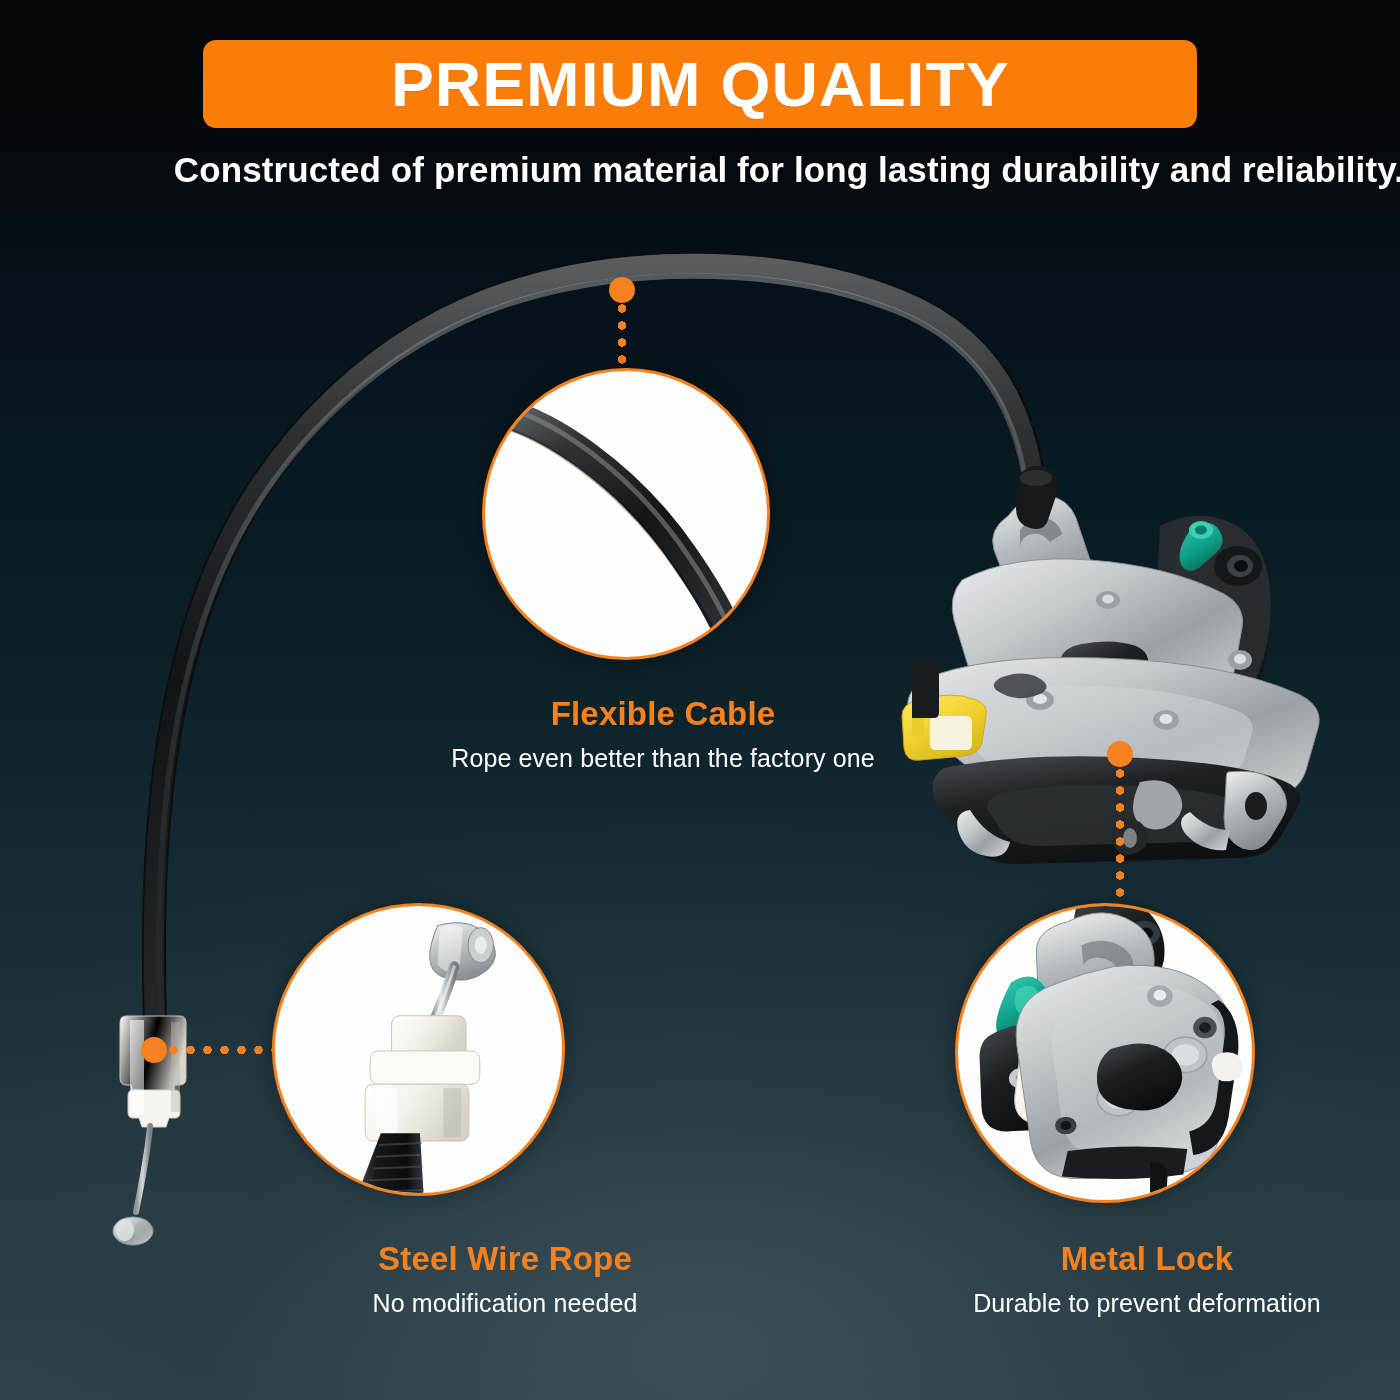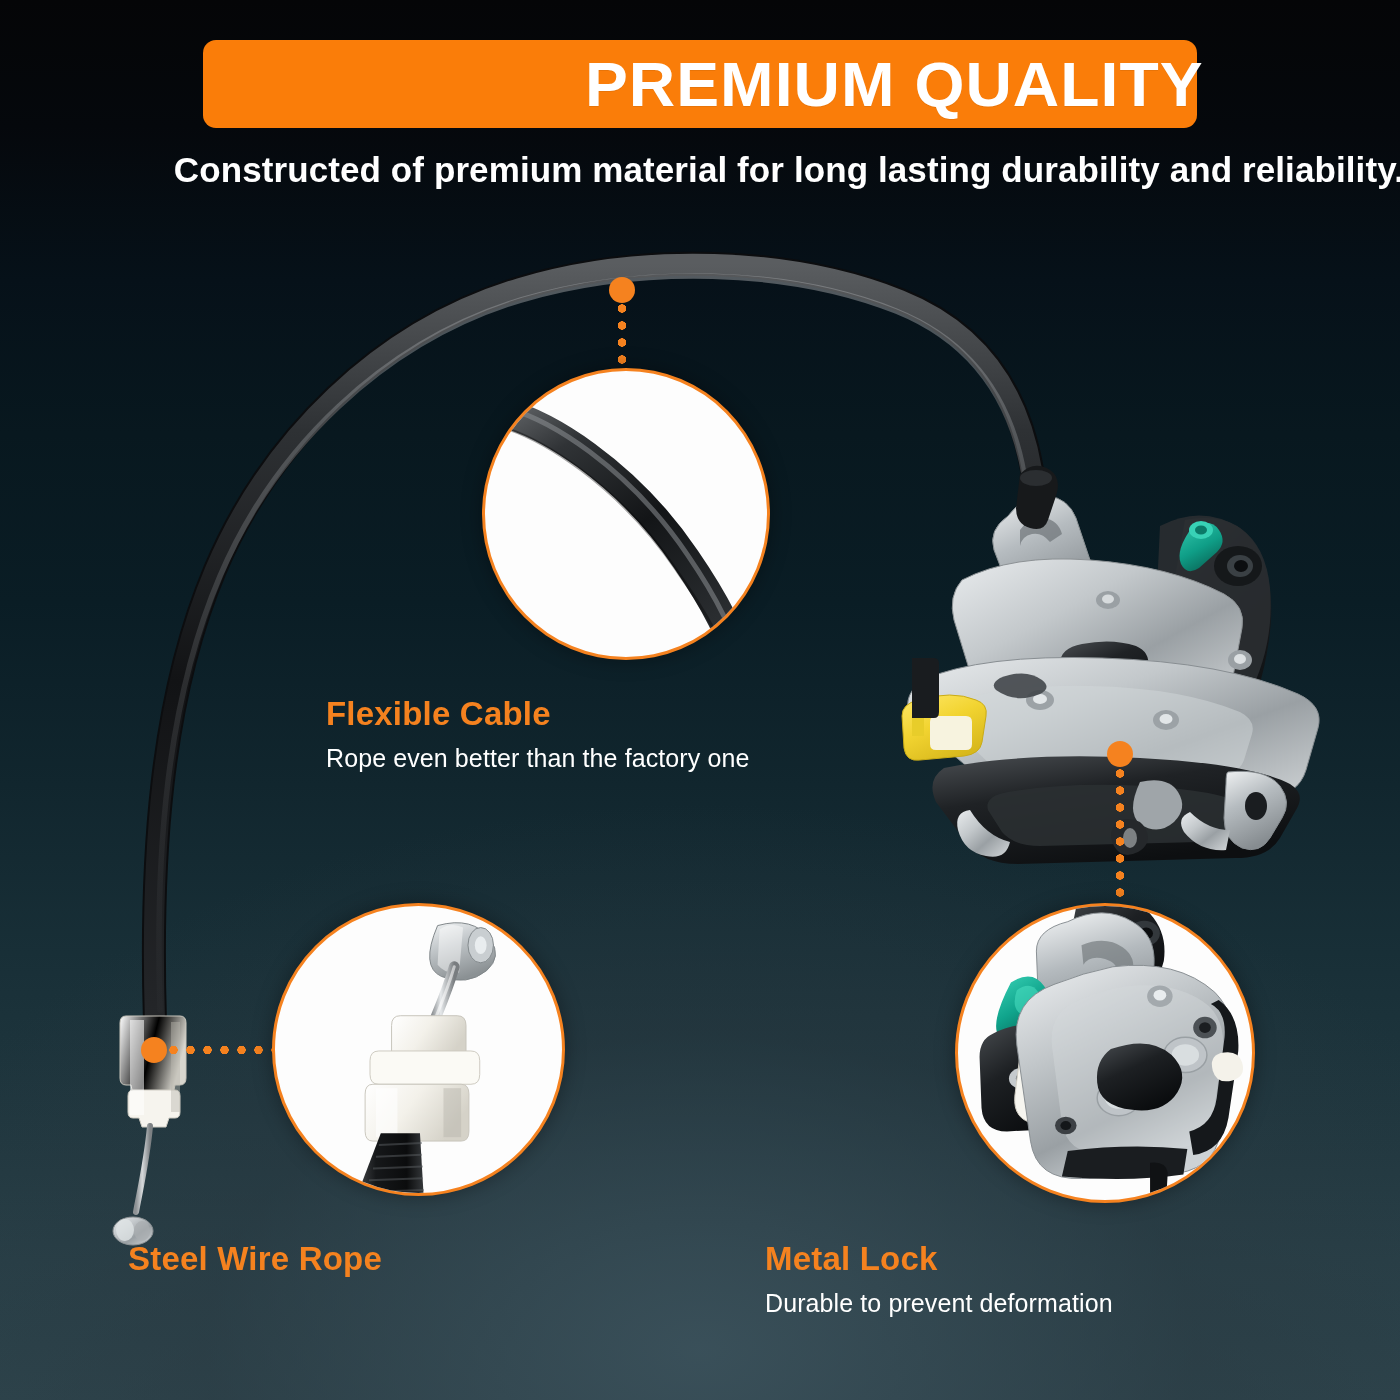--- a/index.html
+++ b/index.html
@@ -29,21 +29,21 @@
         #2d444c 100%);
   }
 
   
   .banner {
     position:absolute;
     left:203px; top:40px;
     width:994px; height:88px;
     background:#FA7D09;
     border-radius:13px;
-    display:flex; align-items:center; justify-content:flex-end;
+    display:flex; align-items:center; justify-content:center;
   }
   .banner-text {
     color:#fff;
     font-size:63px;
     font-weight:bold;
     letter-spacing:1px;
     line-height:1;
     transform:scaleX(1.02);
     white-space:nowrap;
     text-shadow:0 1px 0 rgba(0,0,0,0.07);
@@ -94,21 +94,21 @@
     background-size:10px 17px;
     background-repeat:repeat-y;
   }
   .leader.horz {
     height:10px;
     background-size:17px 10px;
     background-repeat:repeat-x;
   }
 
   
-  .caption { position:absolute; text-align:left; }
+  .caption { position:absolute; text-align:center;margin-left:37px; }
   .caption .title {
     color:#F5821F;
     font-size:33px;
     font-weight:bold;
     letter-spacing:0.2px;
     line-height:1.15;
     white-space:nowrap;
   }
   .caption .desc {
     color:#ffffff;
@@ -358,20 +358,21 @@
           <path d="M100 268 L151 266" stroke="#5b5f62" stroke-width="2"></path>
           <path d="M96 280 L151 278" stroke="#5b5f62" stroke-width="2"></path>
           <path d="M93 292 L152 290" stroke="#5b5f62" stroke-width="2"></path>
         </g>
       </g>
     </svg>
   </div>
 
   <div class="caption" id="cap-rope">
     <div class="title">Steel Wire Rope</div>
+    <div class="desc">No modification needed</div>
   </div>
 
   <div class="hot-dot" style="left:1107px; top:741px;"></div>
   <div class="leader vert" style="left:1115px; top:765px; height:142px;"></div>
 
   <div class="mag" id="mag-lock">
     <svg class="mag-inner" viewBox="0 0 300 300" xmlns="http://www.w3.org/2000/svg">
       <defs>
         <linearGradient id="lm" x1="0" y1="0" x2="0.5" y2="1">
           <stop offset="0%" stop-color="#eef0f2"></stop>

